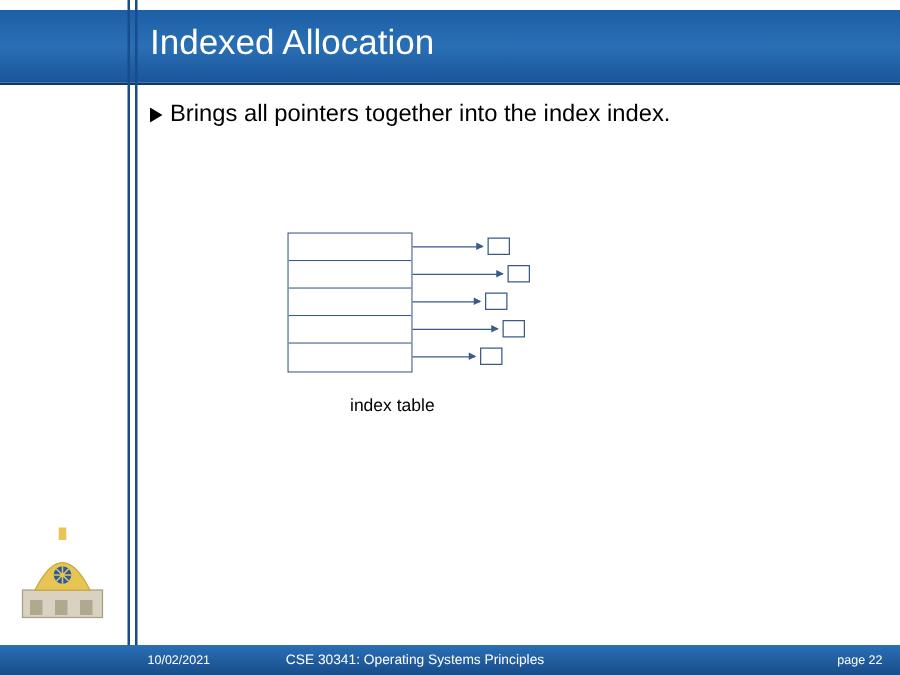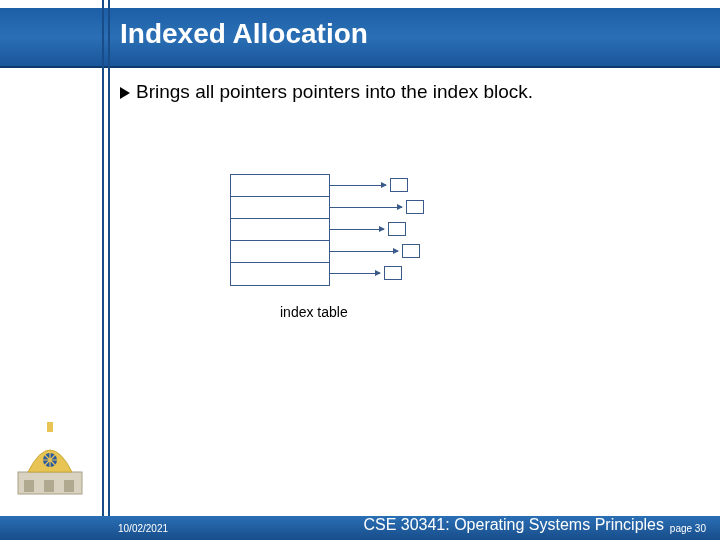--- a/index.html
+++ b/index.html
@@ -19,21 +19,21 @@
     height: 60px;
     background: linear-gradient(to bottom, #1d5fa6 0%, #2a6fb5 50%, #1a559a 100%);
     border-bottom: 2px solid #0d3a6e;
   }
   .title-text {
     position: absolute;
     top: 18px;
     left: 120px;
     font-size: 28px;
     color: #fff;
-    font-weight: 700;
+    font-weight: 400;
   }
   .sidebar-line1 {
     position: absolute;
     top: 0;
     left: 102px;
     width: 2px;
     height: 540px;
     background: #184d8a;
   }
   .sidebar-line2 {
@@ -60,21 +60,21 @@
     margin-right: 6px;
     margin-top: 5px;
   }
   .bullet-text {
     font-size: 19px;
     color: #000;
     line-height: 1.25;
   }
   .diagram {
     position: absolute;
-    top: 164px;
+    top: 176px;
     left: 230px;
     width: 240px;
     height: 170px;
   }
   .index-table {
     position: absolute;
     top: 10px;
     left: 0;
     width: 100px;
     border: 1px solid #3a5a8a;
@@ -134,22 +134,22 @@
     left: 118px;
     bottom: 6px;
     font-size: 10px;
     color: #fff;
   }
   .footer-center {
     position: absolute;
     left: 0;
     width: 664px;
     bottom: 6px;
-    text-align: right;
-    font-size: 16px;
+    text-align: center;
+    font-size: 11px;
     color: #fff;
   }
   .footer-page {
     position: absolute;
     right: 14px;
     bottom: 6px;
     font-size: 10px;
     color: #fff;
   }
 </style>
@@ -162,21 +162,21 @@
 <div class="sidebar-line1"></div>
 <div class="sidebar-line2"></div>
 
 <div class="body-area">
   <div class="bullet-line">
     <span class="bullet-icon">
       <svg width="10" height="12">
           <polygon points="0,0 10,6 0,12" fill="#000"></polygon>
         </svg>
     </span>
-    <span class="bullet-text">Brings all pointers pointers into the index block.</span>
+    <span class="bullet-text">Brings all pointers together into the index index.</span>
   </div>
 </div>
 
 <div class="diagram">
   <div class="index-table">
     <div class="index-row"></div>
     <div class="index-row"></div>
     <div class="index-row"></div>
     <div class="index-row"></div>
     <div class="index-row"></div>
@@ -209,13 +209,13 @@
     <path d="M18 62 Q40 18 62 62 Z" fill="#e8c454" stroke="#c9a93a"></path>
     <rect x="37" y="12" width="6" height="10" fill="#e8c454"></rect>
     <circle cx="40" cy="50" r="7" fill="#2a5aa0"></circle>
     <path d="M33 50 h14 M40 43 v14 M35 45 l10 10 M45 45 l-10 10" stroke="#e8c454" stroke-width="1.2"></path>
   </svg>
 </div>
 
 <div class="footer-bar"></div>
 <div class="footer-date">10/02/2021</div>
 <div class="footer-center">CSE 30341: Operating Systems Principles</div>
-<div class="footer-page">page 30</div>
+<div class="footer-page">page 22</div>
 
 </body></html>

